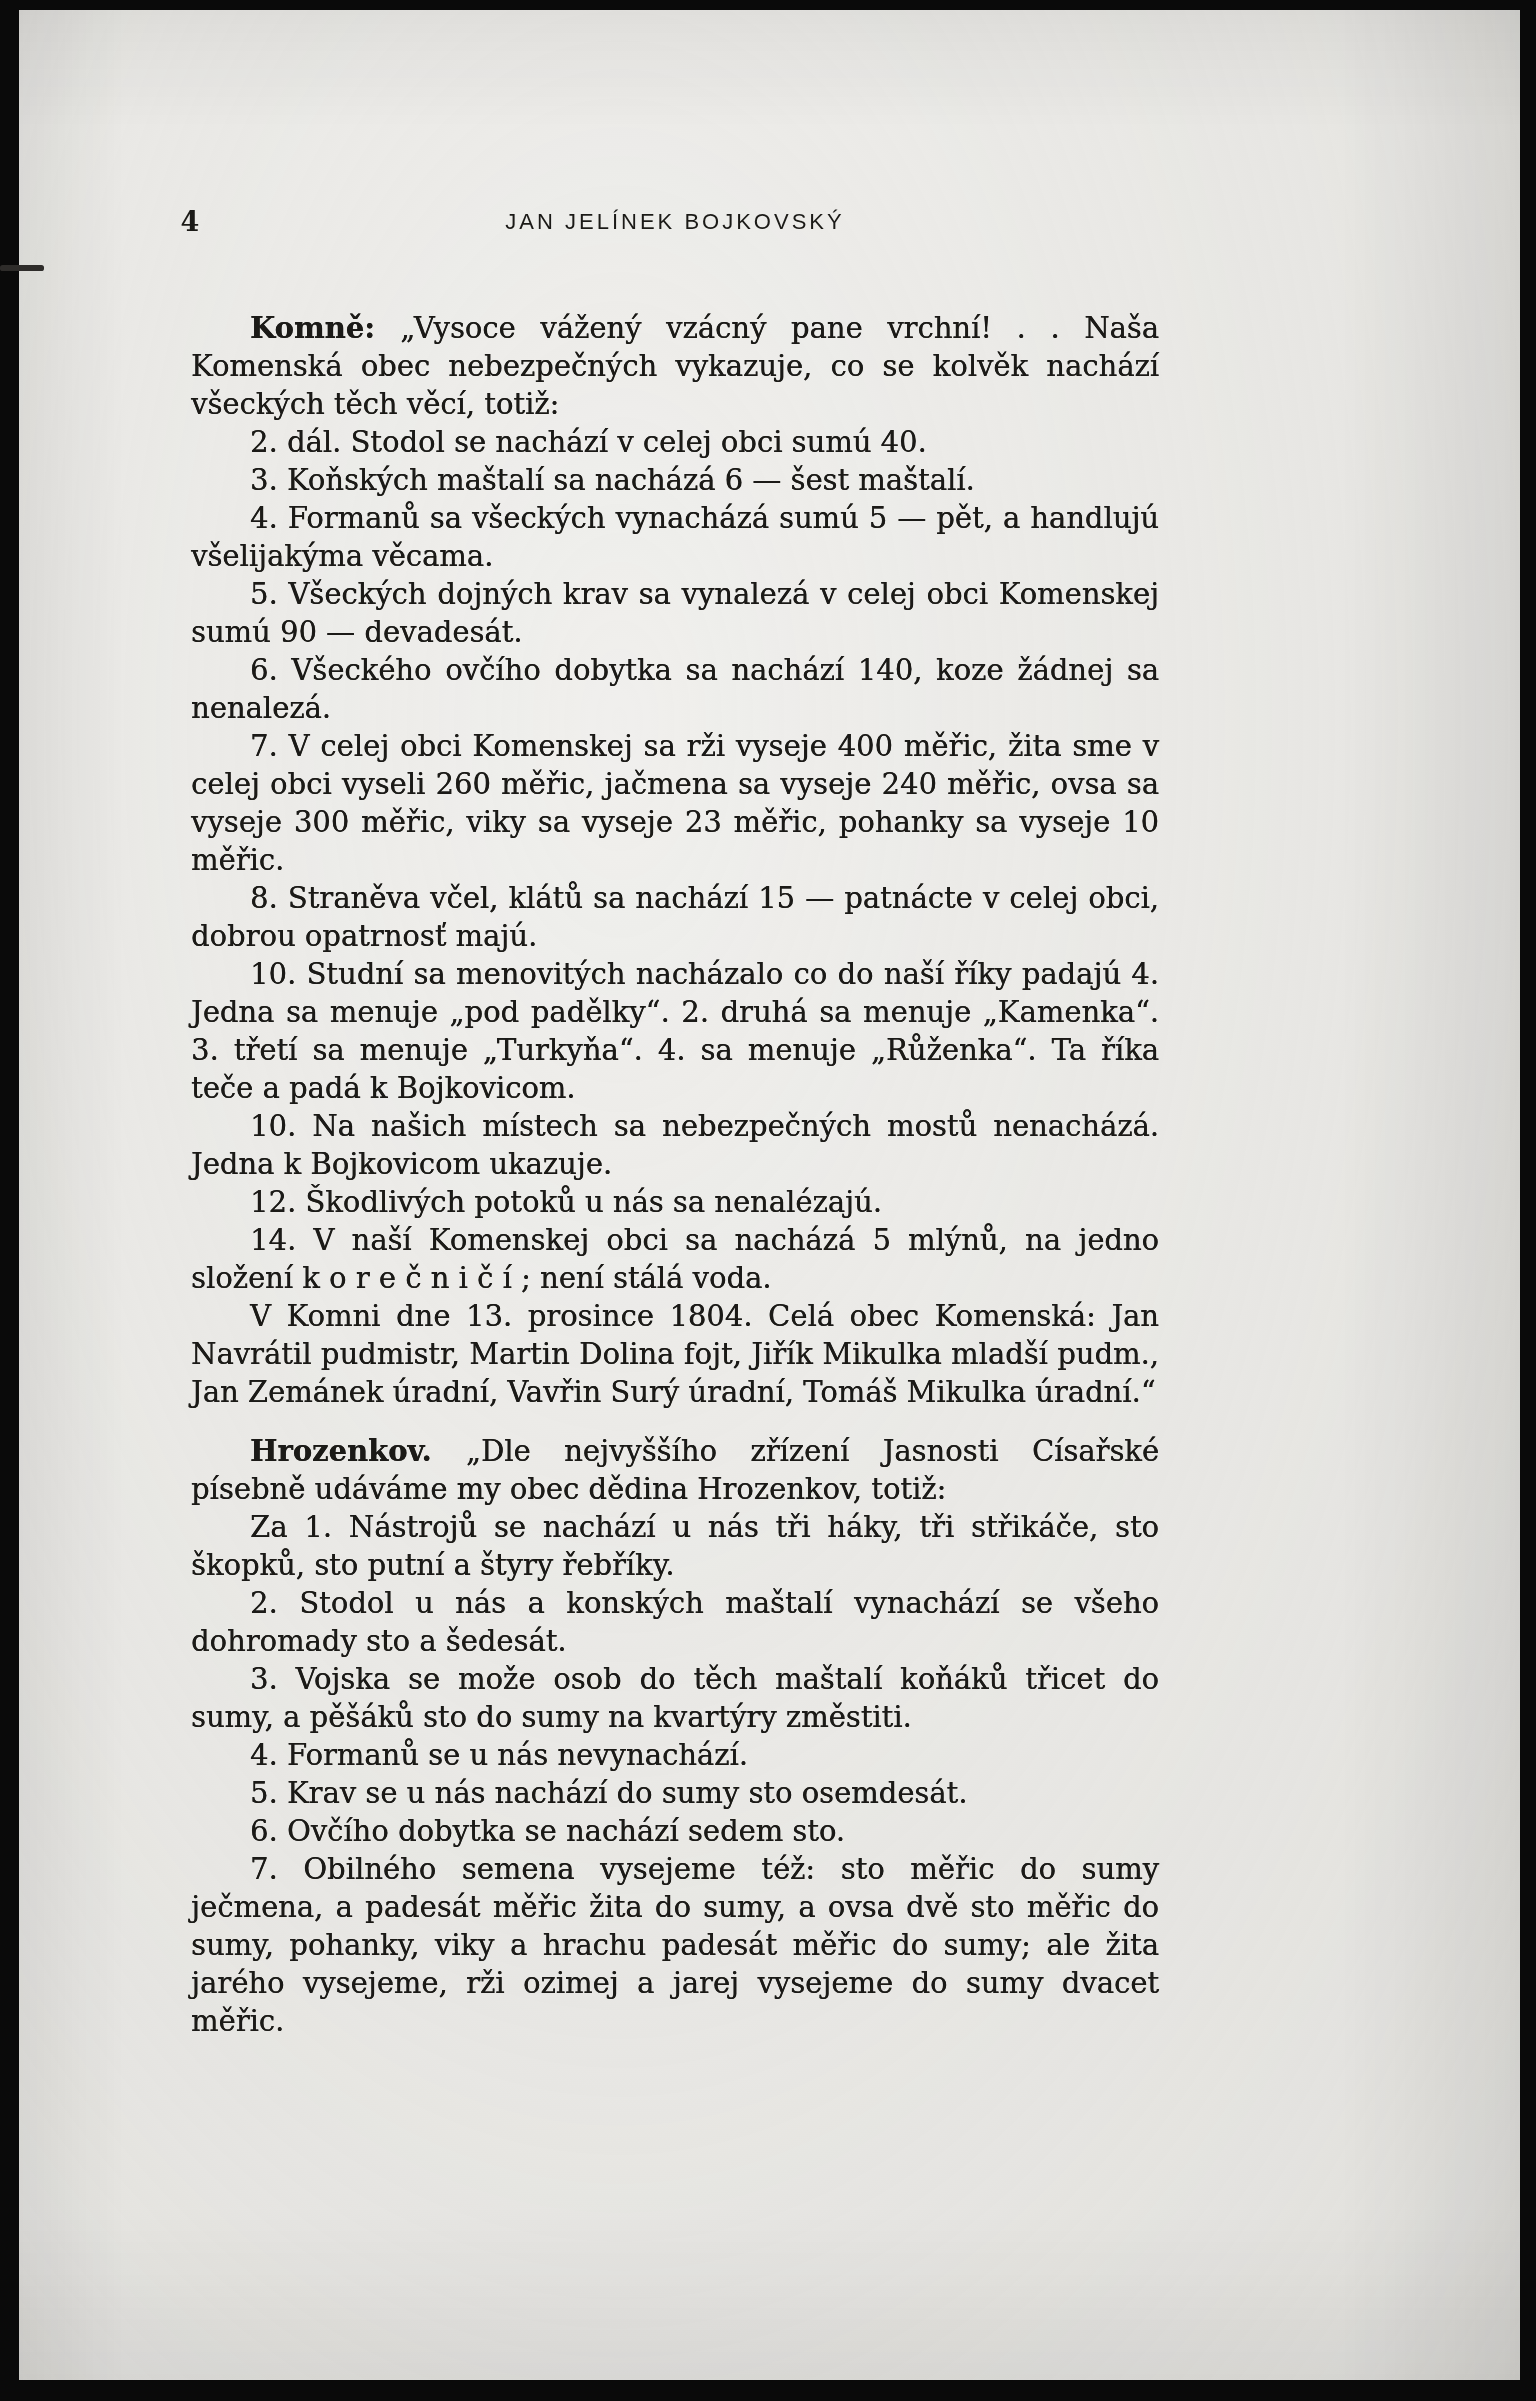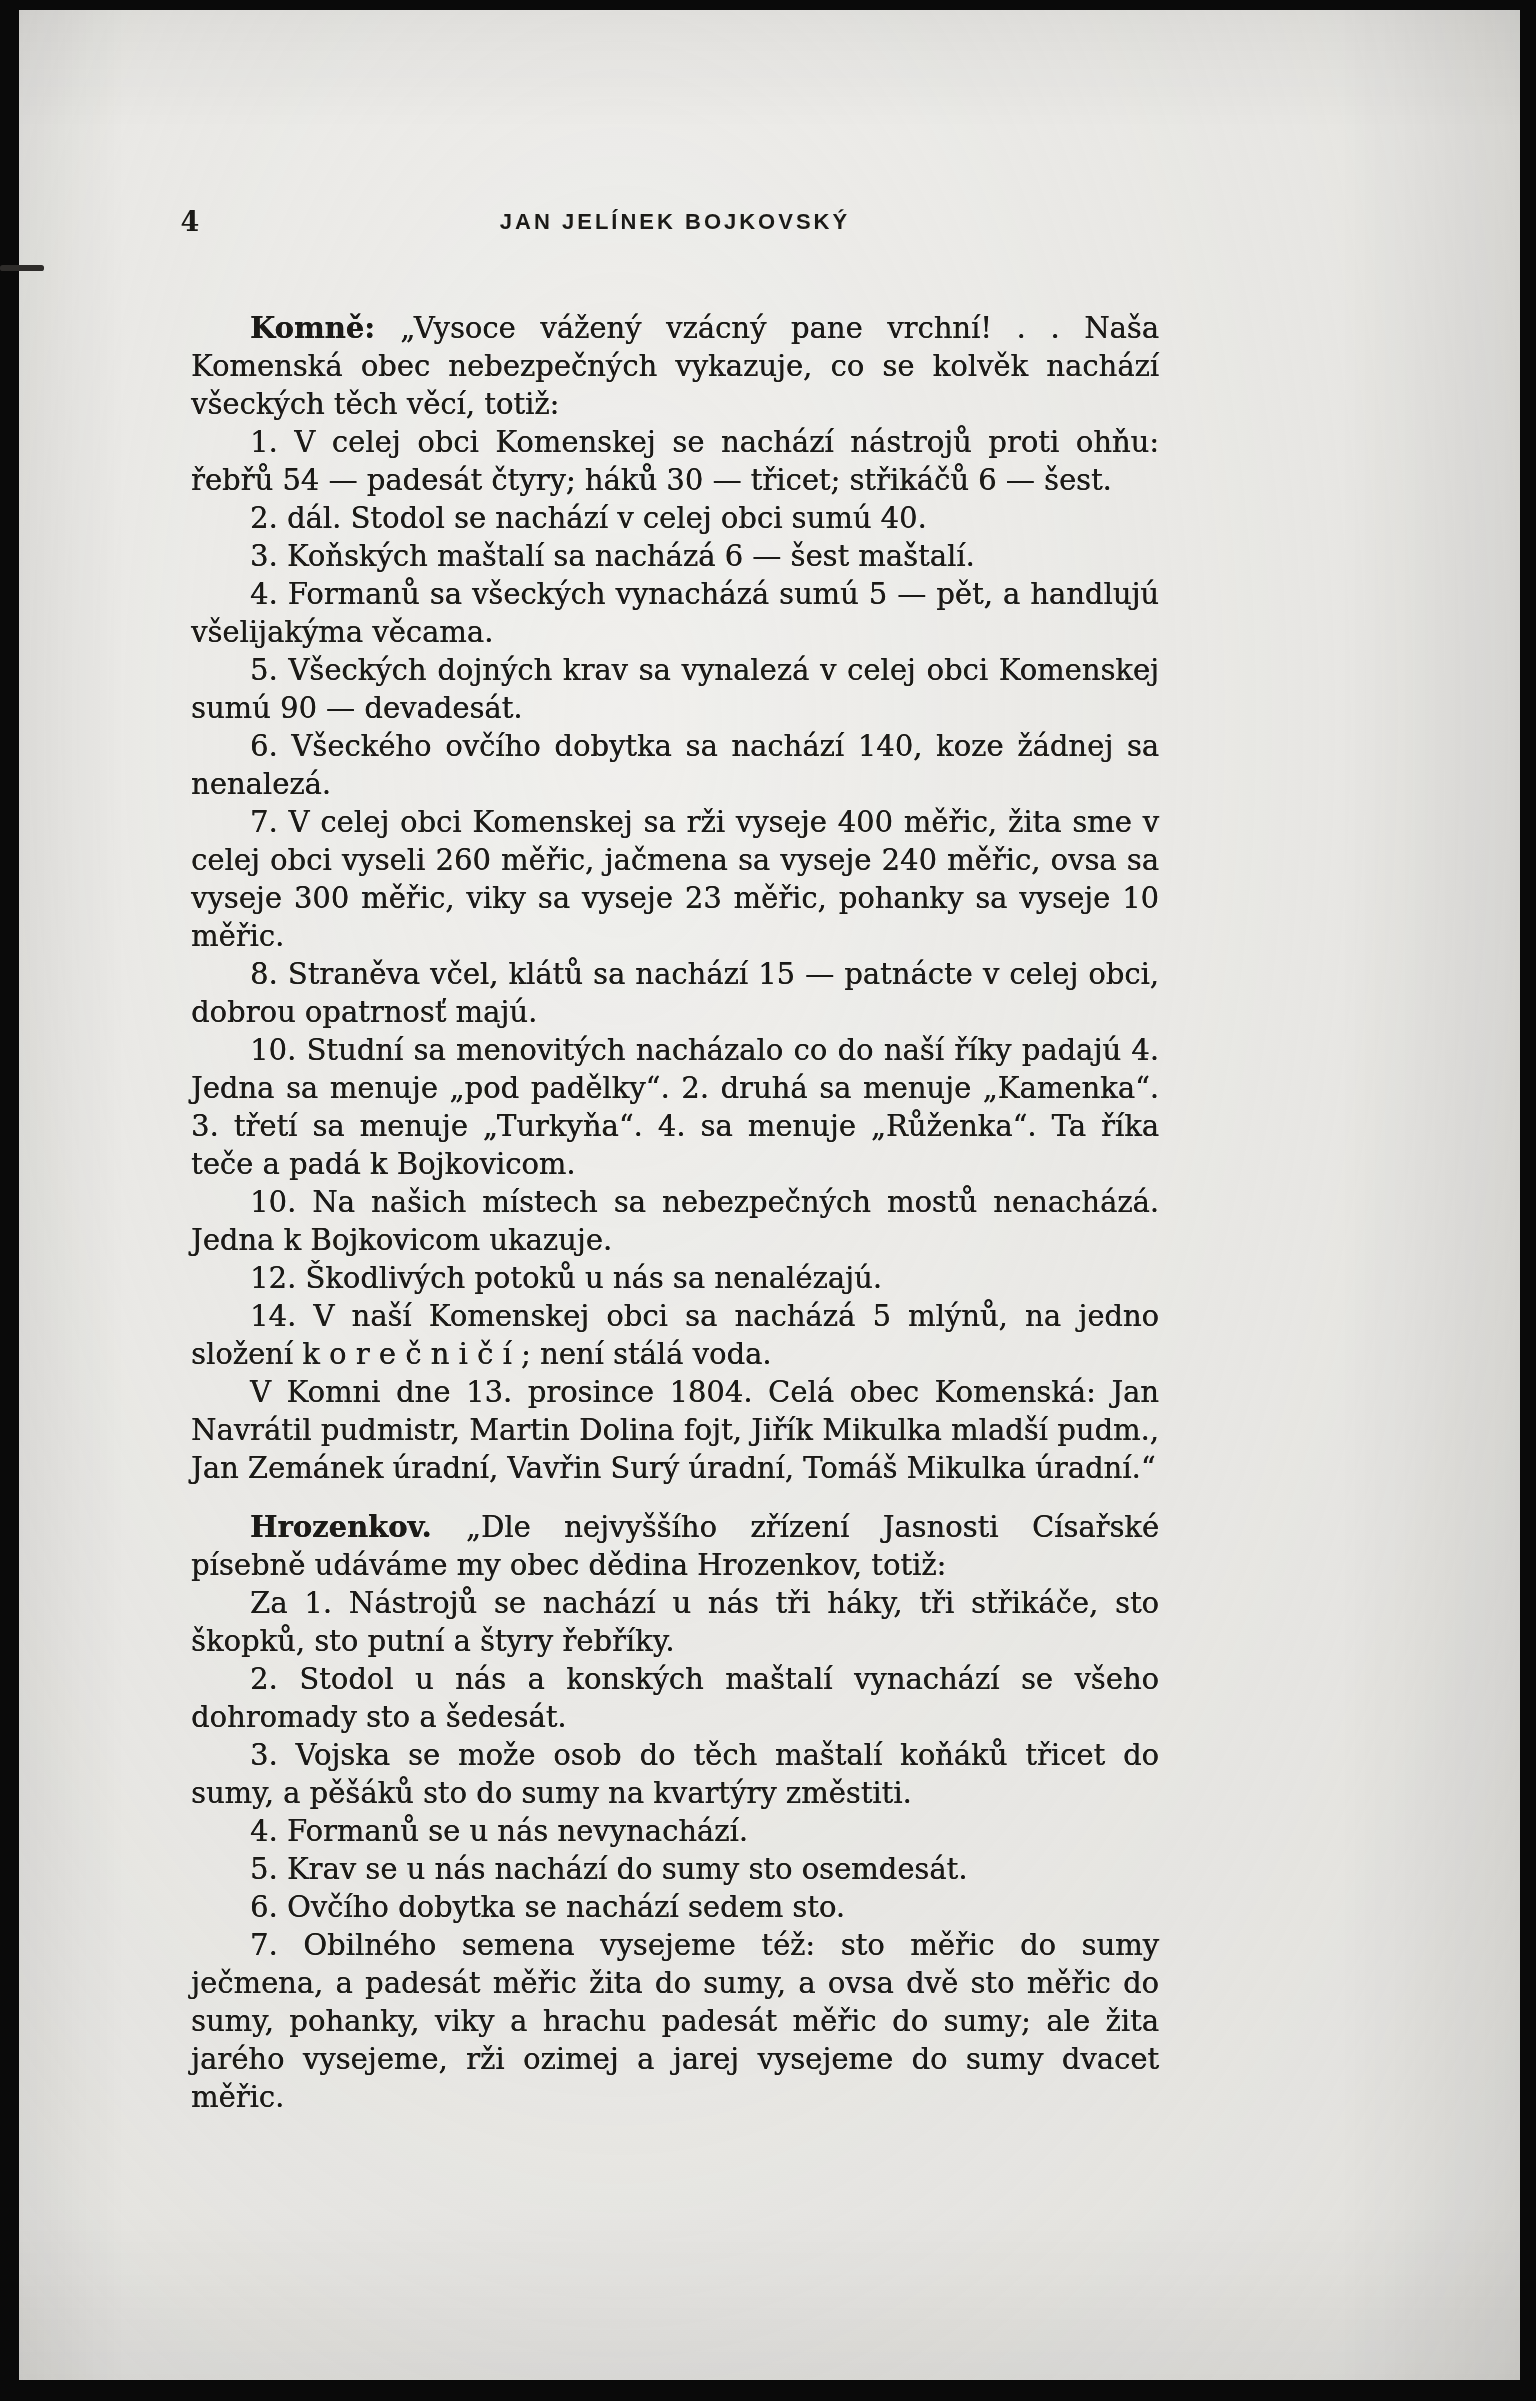--- a/index.html
+++ b/index.html
@@ -46,21 +46,21 @@
     left: -10.4px; top: 0;
     font-size: 27px;
     font-weight: bold;
     font-family: "DejaVu Serif", serif;
   }
   .rtitle {
     position: absolute;
     left: 0; right: 0; top: 2.6px;
     text-align: center;
     font-family: "Liberation Sans", sans-serif;
-    font-weight: bold;
+    font-weight: normal;
     font-size: 22px;
     letter-spacing: 3px;
   }
 
   .text-block {
     margin-top: 73px;
     width: 968px;
     color: var(--ink, #1b1a17);
     font-size: 29px;
     line-height: 38px;
@@ -83,21 +83,20 @@
 
     <header class="running-head">
       <span class="pageno">4</span>
       <span class="rtitle">JAN JELÍNEK BOJKOVSKÝ</span>
     </header>
 
     <main class="text-block">
 
       <section class="section-komne">
         <p class="para"><b class="lead">Komně: </b><span>„Vysoce vážený vzácný pane vrchní! . . Naša Komenská obec nebezpečných vykazuje, co se kolvěk nachází všeckých těch věcí, totiž:</span></p>
-        <p class="para"><span>1. V celej obci Komenskej se nachází nástrojů proti ohňu: řebřů 54 — padesát čtyry; háků 30 — třicet; střikáčů 6 — šest.</span></p>
         <p class="para"><span>2. dál. Stodol se nachází v celej obci sumú 40.</span></p>
         <p class="para"><span>3. Koňských maštalí sa nacházá 6 — šest maštalí.</span></p>
         <p class="para"><span>4. Formanů sa všeckých vynacházá sumú 5 — pět, a handlujú všelijakýma věcama.</span></p>
         <p class="para"><span>5. Všeckých dojných krav sa vynalezá v celej obci Komenskej sumú 90 — devadesát.</span></p>
         <p class="para"><span>6. Všeckého ovčího dobytka sa nachází 140, koze žádnej sa nenalezá.</span></p>
         <p class="para"><span>7. V celej obci Komenskej sa rži vyseje 400 měřic, žita sme v celej obci vyseli 260 měřic, jačmena sa vyseje 240 měřic, ovsa sa vyseje 300 měřic, viky sa vyseje 23 měřic, pohanky sa vyseje 10 měřic.</span></p>
         <p class="para"><span>8. Straněva včel, klátů sa nachází 15 — patnácte v celej obci, dobrou opatrnosť majú.</span></p>
         <p class="para"><span>10. Studní sa menovitých nacházalo co do naší říky padajú 4. Jedna sa menuje „pod padělky“. 2. druhá sa menuje „Kamenka“. 3. třetí sa menuje „Turkyňa“. 4. sa menuje „Růženka“. Ta říka teče a padá k Bojkovicom.</span></p>
         <p class="para"><span>10. Na našich místech sa nebezpečných mostů nenacházá. Jedna k Bojkovicom ukazuje.</span></p>
         <p class="para"><span>12. Škodlivých potoků u nás sa nenalézajú.</span></p>

